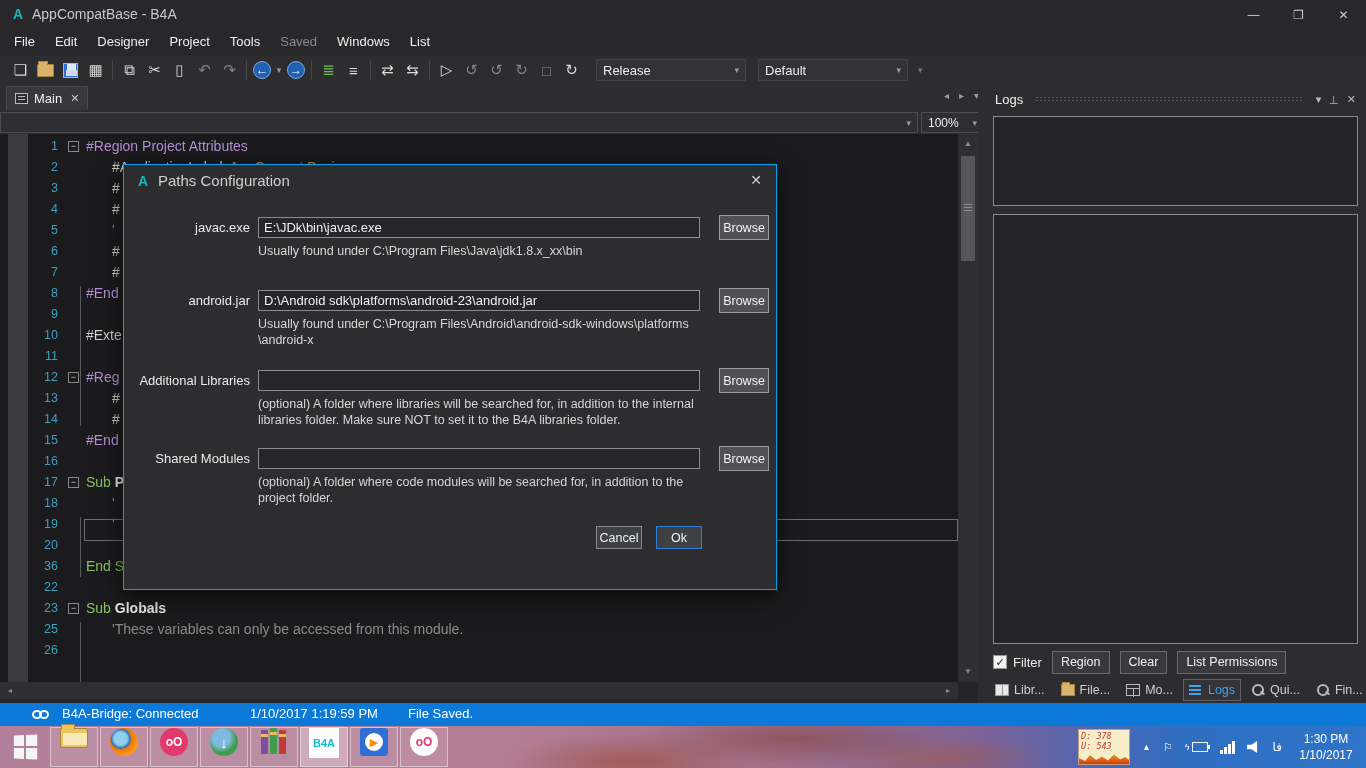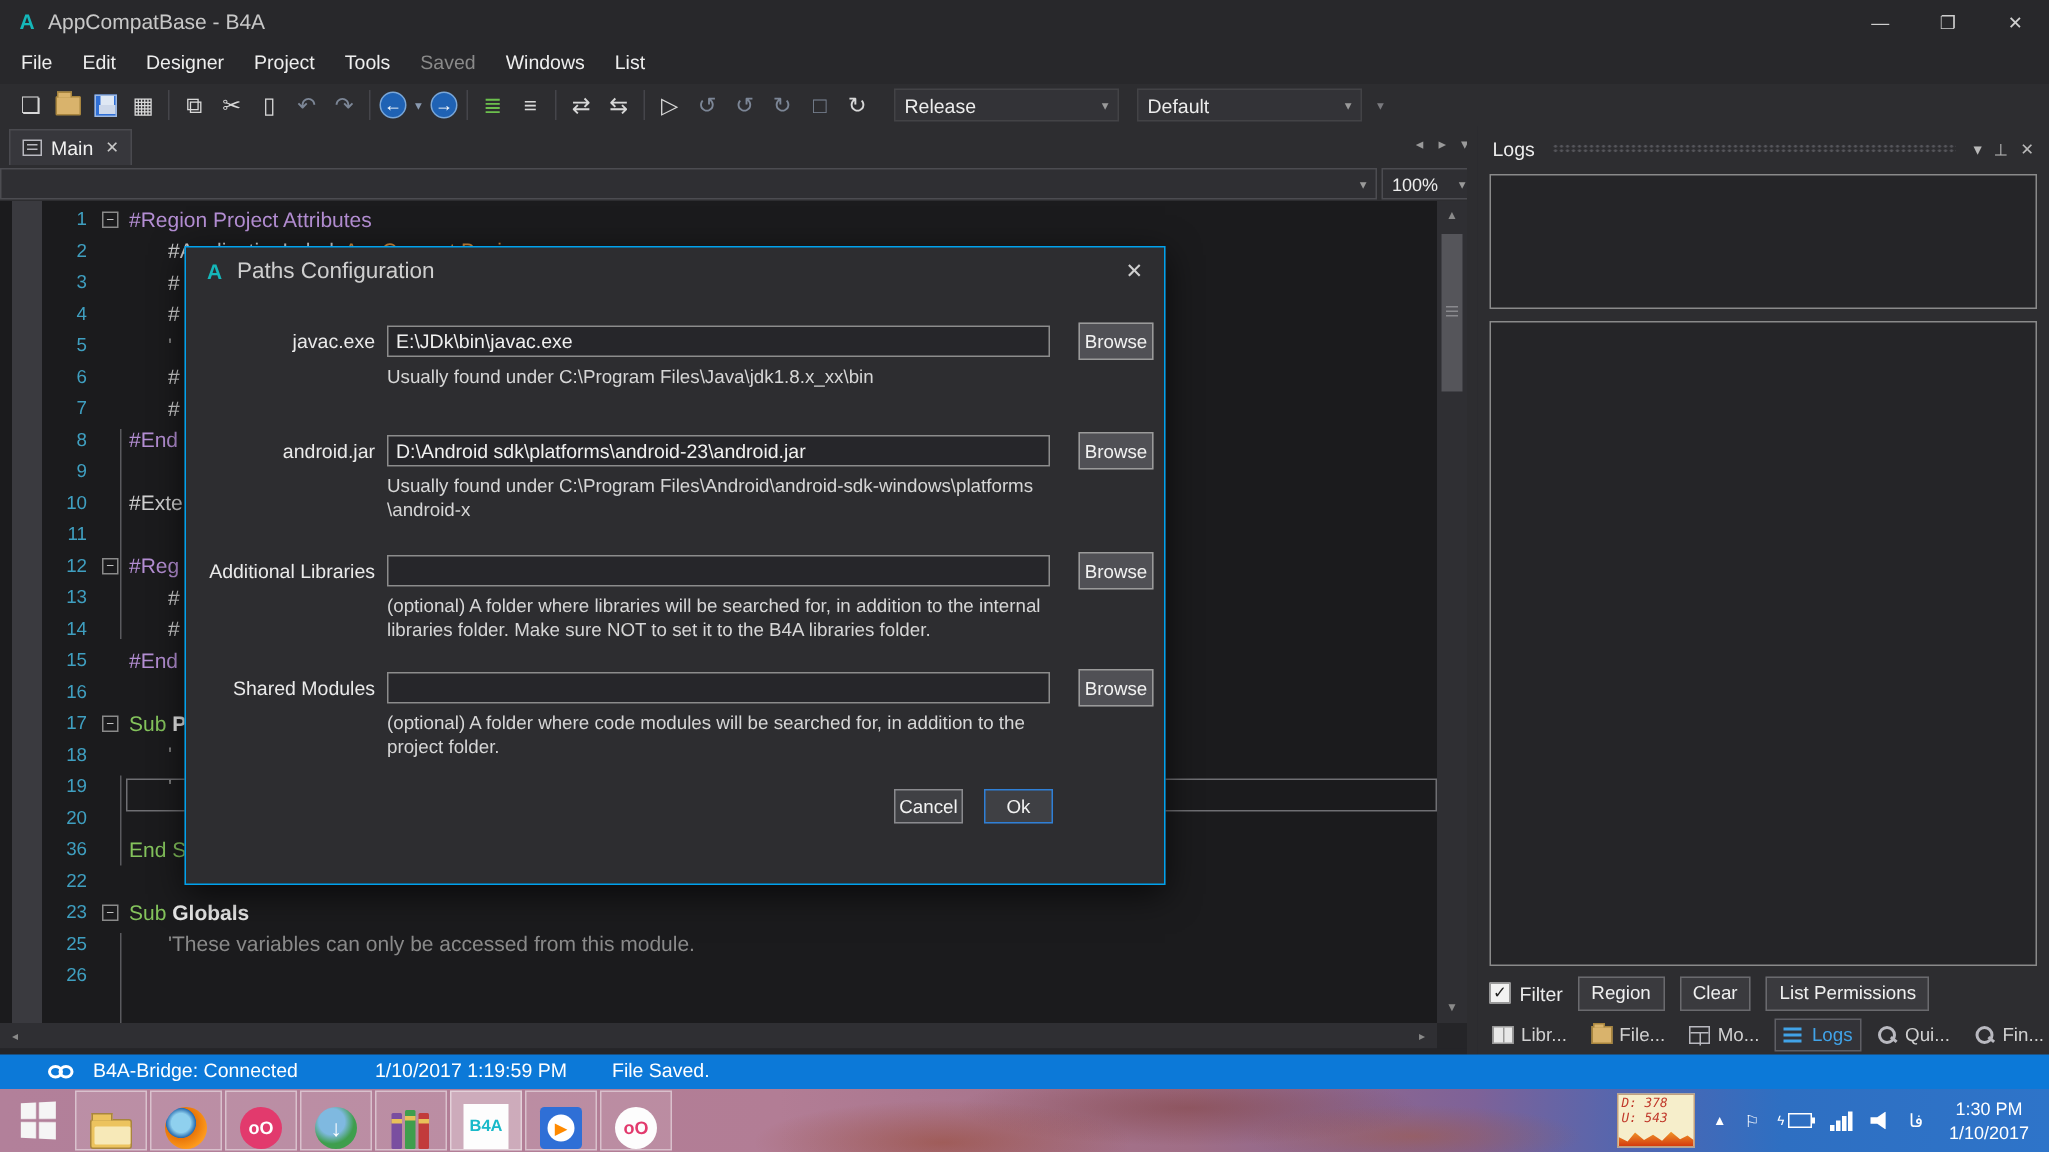--- a/index.html
+++ b/index.html
@@ -164,21 +164,21 @@
       radial-gradient(ellipse 180px 40px at 46% 85%, rgba(150,70,45,.55), transparent 70%),
       radial-gradient(ellipse 220px 36px at 58% 30%, rgba(120,55,50,.45), transparent 70%),
       radial-gradient(ellipse 160px 30px at 69% 75%, rgba(165,90,60,.5), transparent 70%),
       linear-gradient(90deg,#b2809a 0%,#b27d95 38%,#a06e86 58%,#7e6298 72%,#4a67b4 81%,#2e6fc2 87%,#2e74c9 100%);
     display:flex; align-items:center; }
   #start-btn { width:50px; height:42px; display:flex; align-items:center; justify-content:center; }
   #win-logo { width:24px; height:24px; display:grid; grid-template-columns:11px 11px; grid-template-rows:11px 11px; gap:2px; transform:perspective(60px) rotateY(-14deg); }
   #win-logo i { background:#f5f5f5; }
   #taskbar-apps { display:flex; height:42px; align-items:center; gap:2px; }
   .app-btn { width:48px; height:40px; border:1px solid rgba(255,255,255,.45); background:rgba(255,255,255,.12);
-    display:flex; align-items:flex-end; justify-content:center; }
+    display:flex; align-items:flex-start; justify-content:center; }
   .app-btn.active { background:rgba(255,255,255,.35); }
   .ic-explorer { width:28px; height:20px; background:#ecc35e; border:1px solid #a8853e; border-radius:2px; position:relative; }
   .ic-explorer::before { content:""; position:absolute; left:0; top:-5px; width:12px; height:4px; background:#ecc35e; border:1px solid #a8853e; border-bottom:none; }
   .ic-explorer::after { content:""; position:absolute; left:2px; top:4px; width:24px; height:12px; background:#f7e9b8; border-radius:1px; }
   .ic-firefox { width:28px; height:28px; border-radius:50%;
     background:radial-gradient(circle at 38% 38%, #8fd0ee 0 26%, #2a6db0 40%, #e8760a 42%, #ff9d1e 75%, #d85a00 100%); }
   .ic-flickr-pink { width:28px; height:28px; border-radius:50%; background:#e23a6d; color:#fff; font-weight:bold;
     font-size:12px; display:flex; align-items:center; justify-content:center; }
   .ic-idm { width:28px; height:28px; border-radius:50%; background:radial-gradient(circle at 40% 35%, #7fb9e0 0 35%, #3f9e4d 60%); color:#fff; display:flex; align-items:center; justify-content:center; font-size:15px; font-weight:bold; }
   .ic-winrar { width:26px; height:26px; display:flex; gap:2px; align-items:flex-end; }

